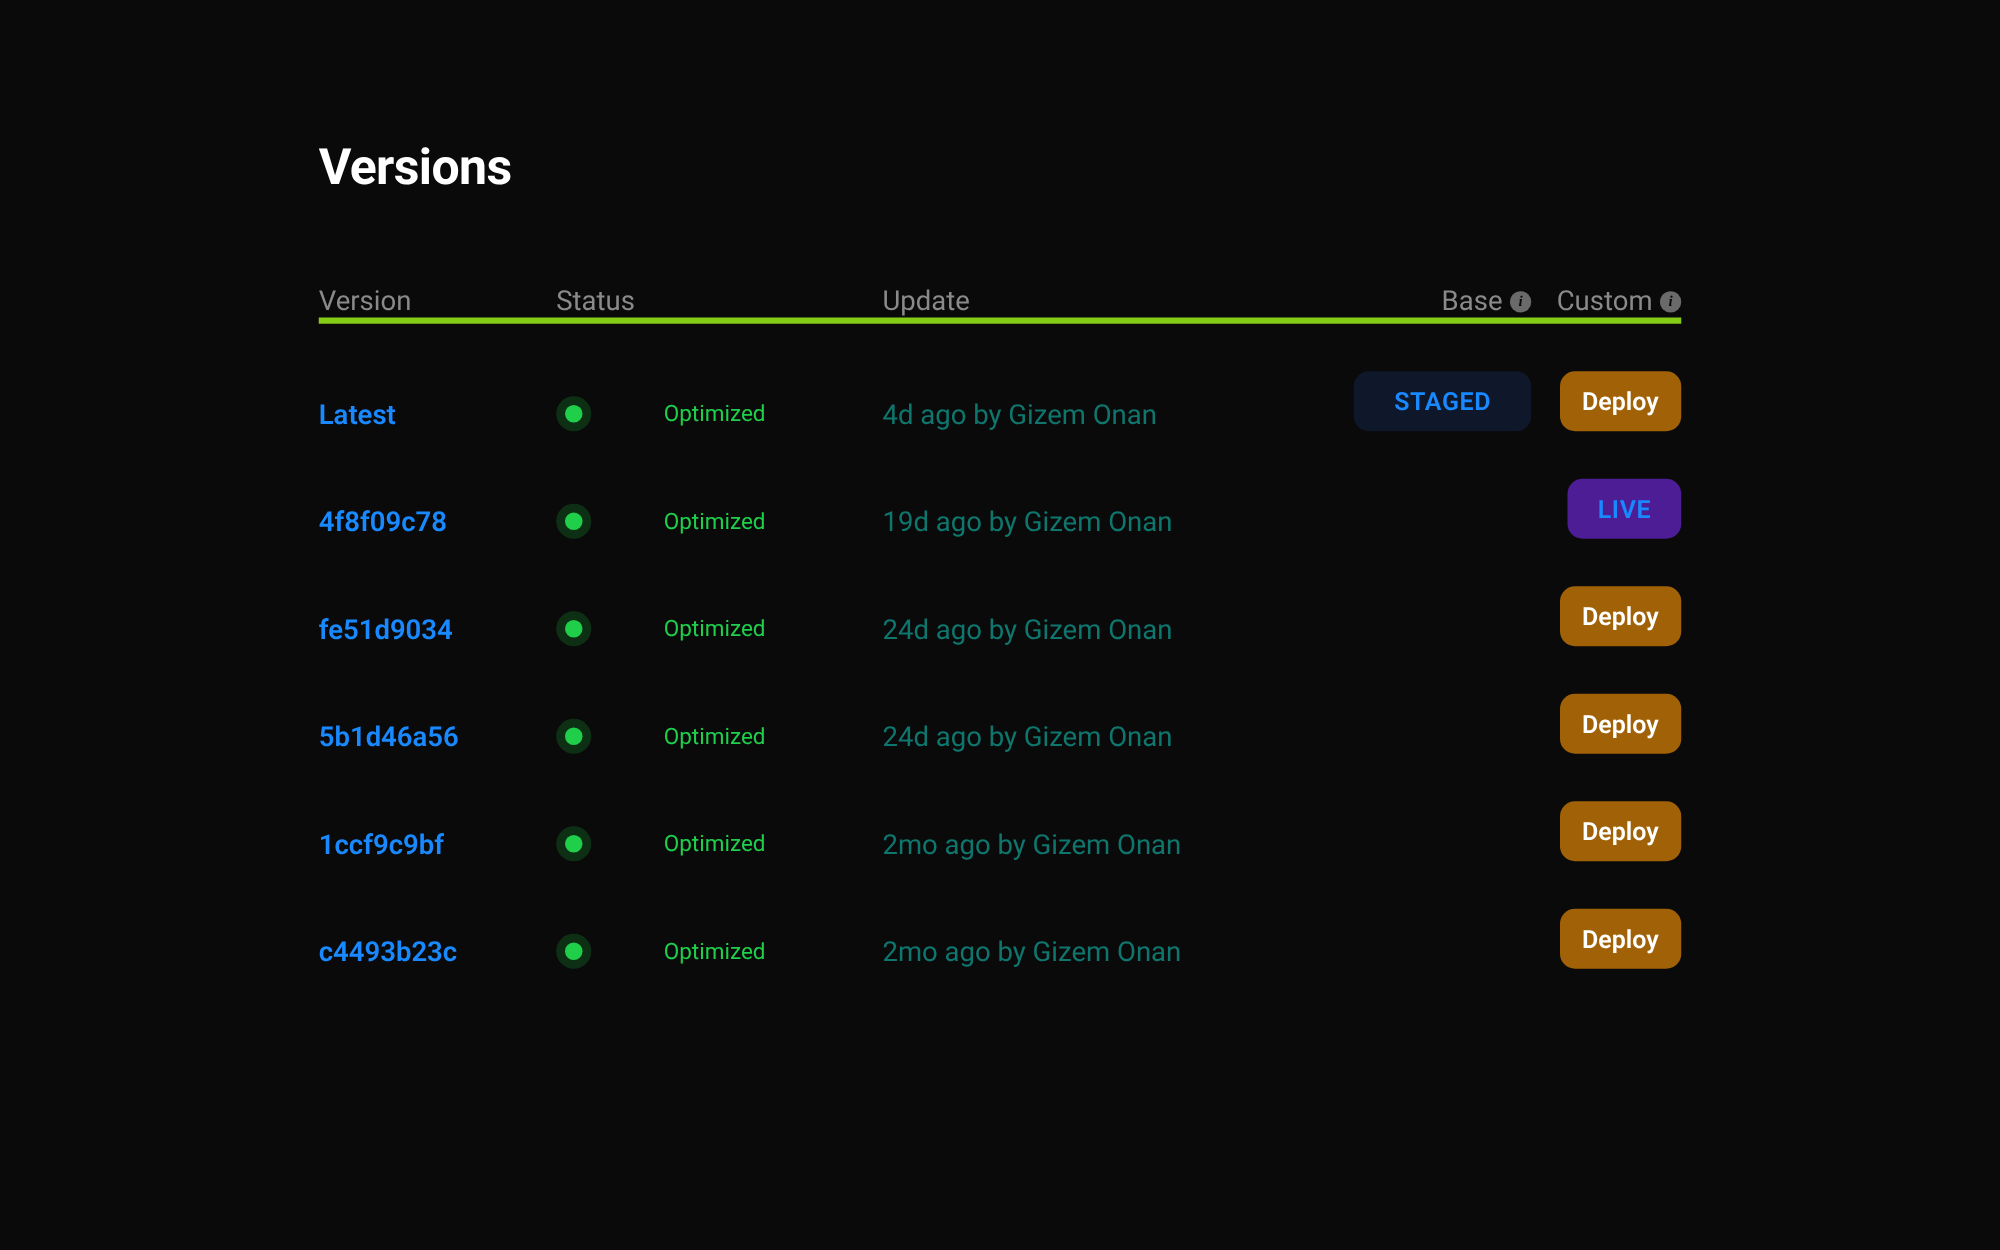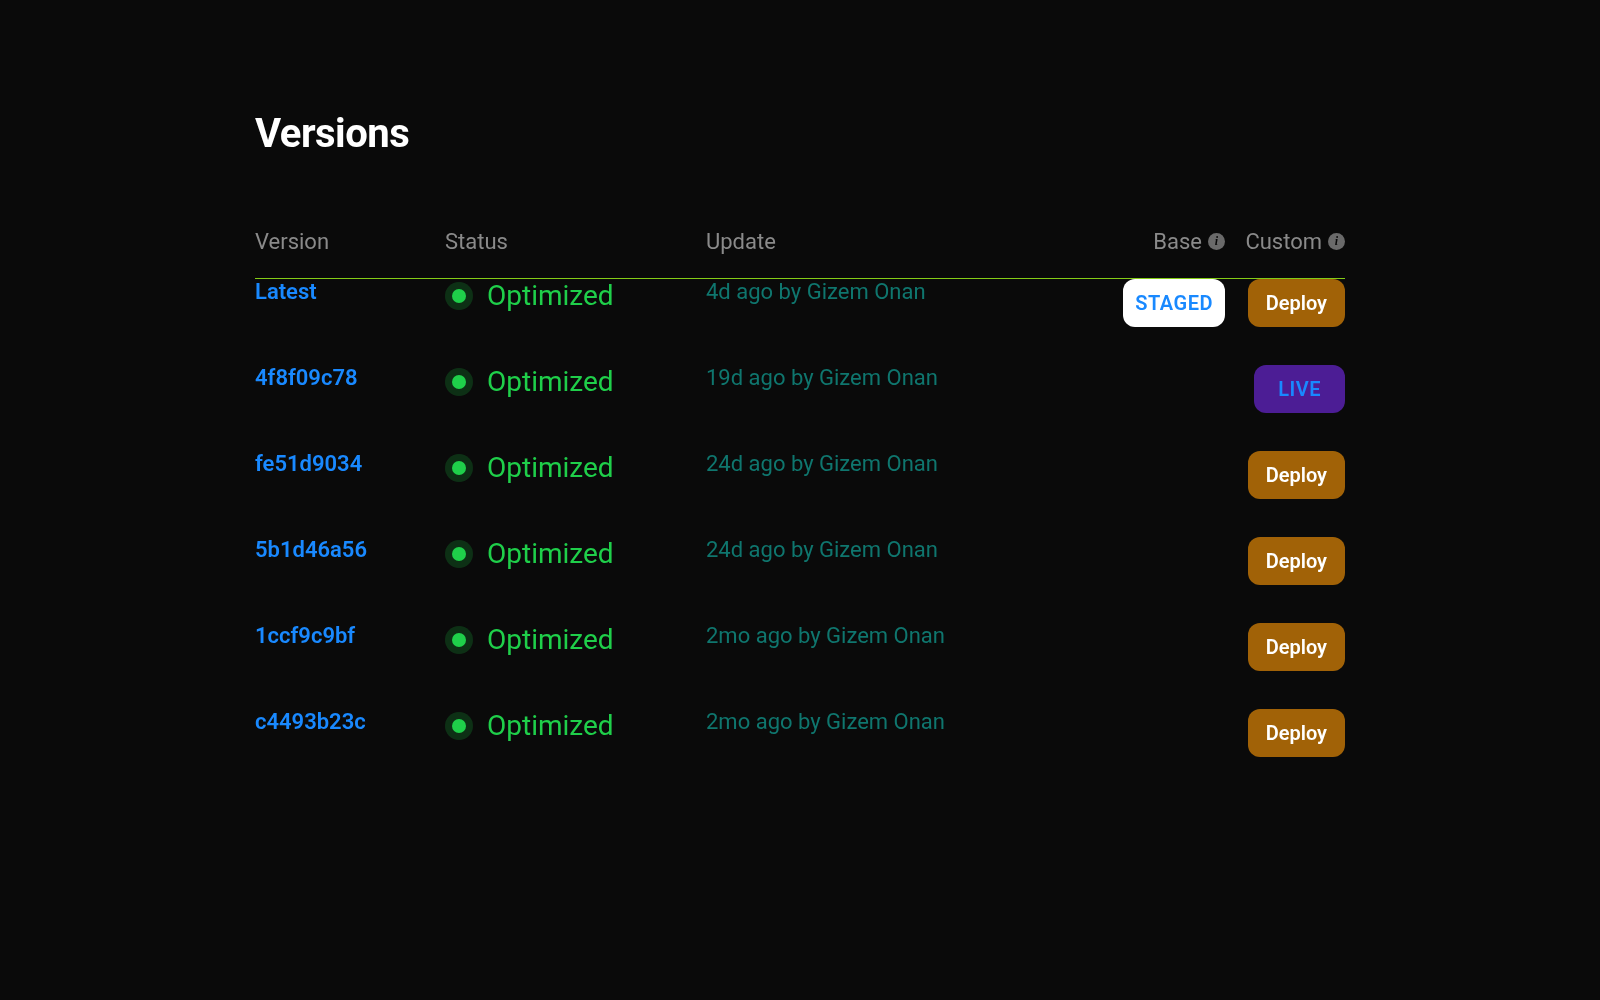--- a/index.html
+++ b/index.html
@@ -22,22 +22,21 @@
       font-weight: 700;
       letter-spacing: -0.5px;
       margin-bottom: 72px;
     }
     .table {
       width: 100%;
     }
     .header-row {
       display: flex;
       align-items: flex-end;
-      padding-bottom: 24px;
-      border-bottom: 1px solid #84cc16;
+      border-bottom: 5px solid #84cc16;
     }
     .col-version {
       width: 190px;
       flex-shrink: 0;
     }
     .col-status {
       width: 235px;
       flex-shrink: 0;
     }
     .col-update {
@@ -77,21 +76,21 @@
       display: inline-flex;
       align-items: center;
       justify-content: center;
       font-size: 12px;
       font-weight: 700;
       font-style: italic;
       font-family: Georgia, serif;
     }
     .data-row {
       display: flex;
-      align-items: flex-start;
+      align-items: flex-end;
       height: 86px;
     }
     .version-link {
       font-size: 22px;
       font-weight: 600;
       color: #1989ff;
       cursor: pointer;
     }
     .status-cell {
       display: flex;
@@ -107,37 +106,38 @@
       align-items: center;
       justify-content: center;
     }
     .status-dot-inner {
       width: 14px;
       height: 14px;
       border-radius: 50%;
       background: #1fcf4a;
     }
     .status-text {
-      font-size: 28px;
+      font-size: 18px;
       font-weight: 400;
       color: #1fcf4a;
+      margin-left: 44px;
     }
     .update-text {
       font-size: 22px;
       font-weight: 400;
       color: #0f766e;
     }
     .staged-badge {
       display: inline-block;
-      background: #ffffff;
+      background: #0f172a;
       color: #1989ff;
       font-size: 20px;
       font-weight: 600;
       letter-spacing: 0.5px;
-      padding: 12px 12px;
+      padding: 12px 32px;
       border-radius: 12px;
     }
     .live-badge {
       display: inline-block;
       background: #4c1d95;
       color: #1989ff;
       font-size: 20px;
       font-weight: 600;
       letter-spacing: 0.5px;
       padding: 12px 24px;

